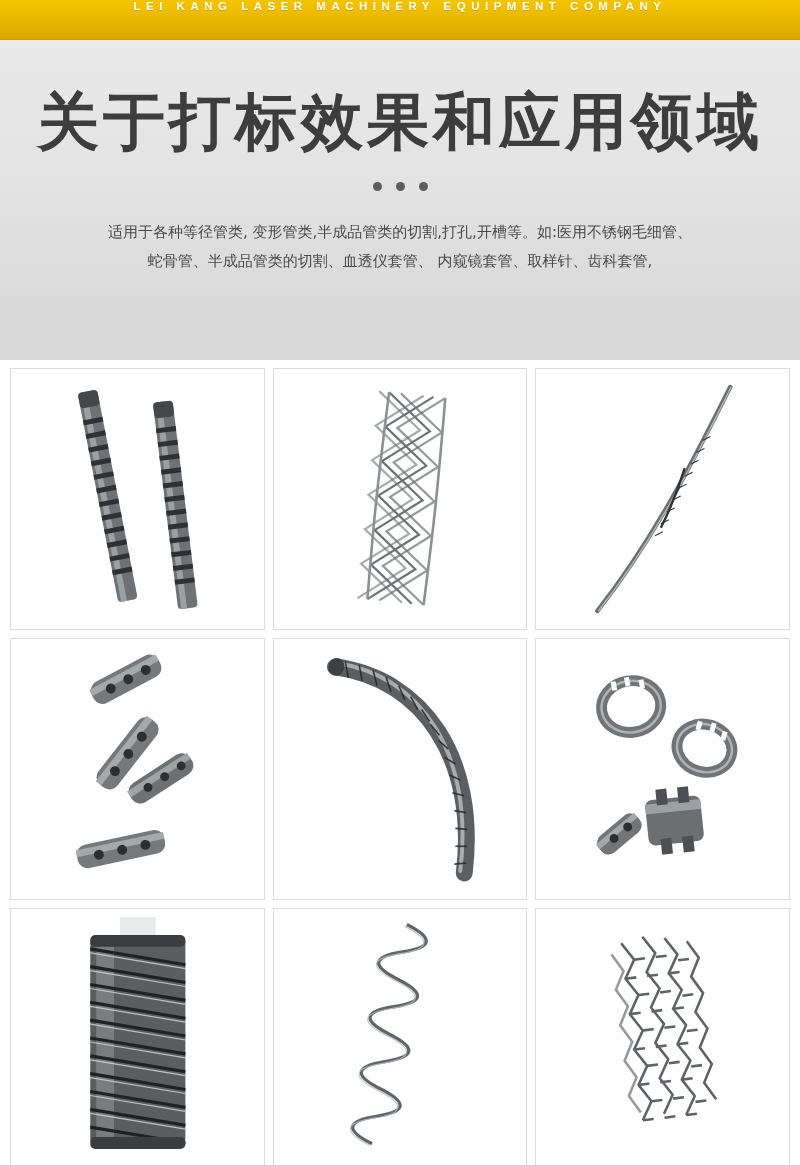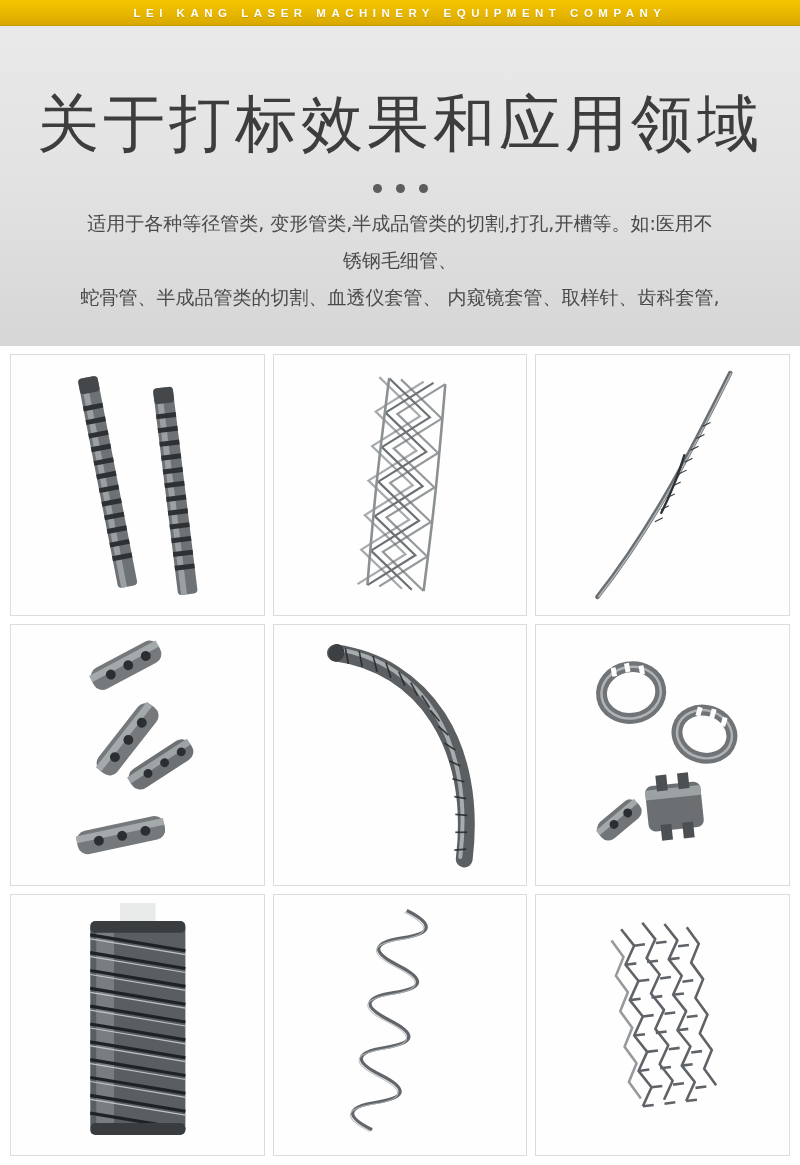--- a/index.html
+++ b/index.html
@@ -11,24 +11,24 @@
   body {
     width: 800px;
     height: 1165px;
     font-family: "Liberation Sans", sans-serif;
     overflow: hidden;
   }
 
   
   .brand-bar {
     width: 800px;
-    height: 26px;
+    height: 40px;
     background: linear-gradient(to bottom, #f5c400 0%, #e8b800 50%, #d9a800 100%);
     display: flex;
-    align-items: center;
+    align-items: flex-start;
     justify-content: center;
     position: relative;
     border-bottom: 1px solid #c79a00;
   }
   .brand-bar-text {
     font-size: 11.5px;
     font-weight: bold;
     letter-spacing: 5.5px;
     color: #ffffff;
     white-space: nowrap;
@@ -45,46 +45,45 @@
     position: relative;
   }
   .header-eyebrow {
     font-size: 20px;
     letter-spacing: 3.2px;
     color: #6d6d6d;
     font-family: "Liberation Sans", sans-serif;
     font-weight: 400;
   }
   .header-title {
-    margin-top: 16px;
     font-size: 62px;
-    font-weight: normal;
+    font-weight: bold;
     color: #3d3d3d;
     letter-spacing: 4px;
     line-height: 1.1;
     font-family: "DejaVu Sans", "Liberation Sans", sans-serif;
   }
   .dots {
     margin-top: 26px;
     display: flex;
     justify-content: center;
     align-items: center;
     gap: 14px;
   }
   .dots span {
     width: 9px;
     height: 9px;
     border-radius: 50%;
     background: #5d5d5d;
     display: block;
   }
   .header-desc {
-    margin: 12px auto 0 auto;
+    margin: 27px auto 0 auto;
     width: 640px;
-    font-size: 19px;
+    font-size: 15px;
     line-height: 1.95;
     color: #4a4a4a;
     font-family: "DejaVu Sans", "Liberation Sans", sans-serif;
   }
 
   
   .gallery {
     width: 800px;
     padding: 8px 10px 10px 10px;
     display: grid;

